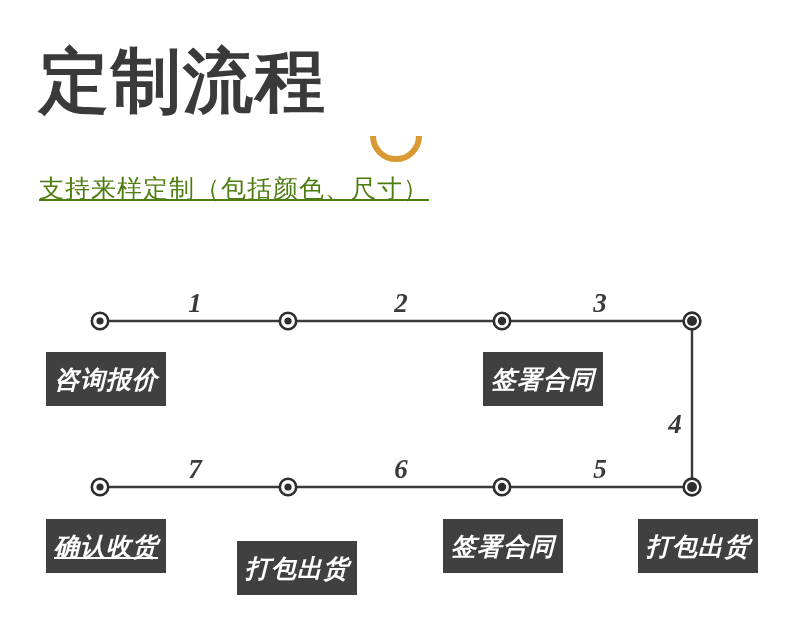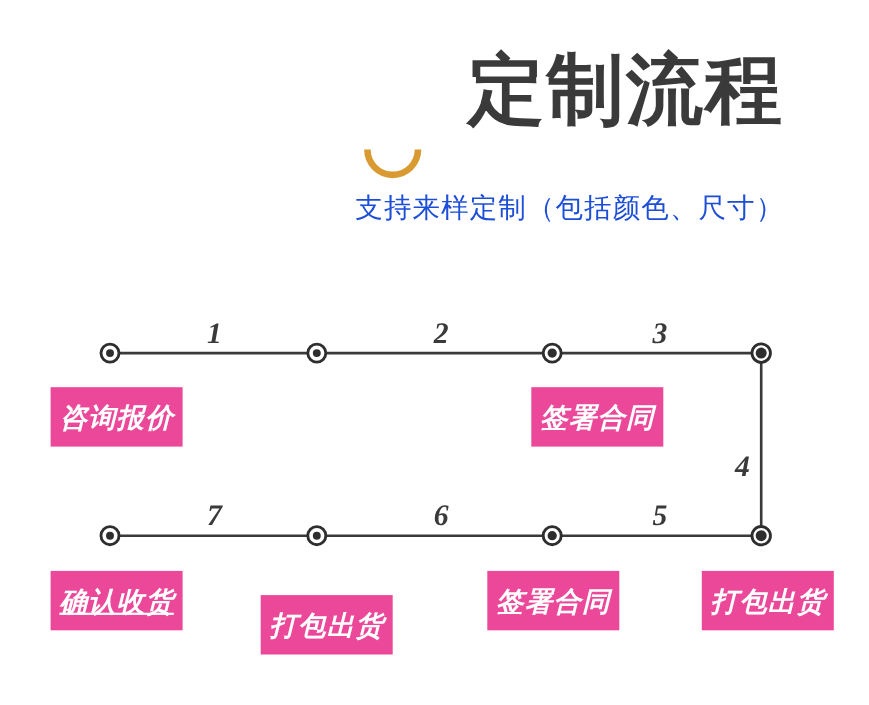--- a/index.html
+++ b/index.html
@@ -15,21 +15,22 @@
     font-family: "Liberation Sans", "DejaVu Sans", sans-serif;
     -webkit-font-smoothing: antialiased;
   }
 
   
   .header {
     position: absolute;
     top: 0;
     left: 0;
     width: 713px;
-    text-align: right;
+    text-align: left;
+    padding-left: 39px;
   }
   .page-title {
     margin: 0;
     padding-top: 46px;
     font-size: 70px;
     line-height: 1.0;
     font-weight: bold;
     color: #3a3a3a;
     letter-spacing: 2px;
     font-family: "Liberation Sans", "DejaVu Sans", sans-serif;
@@ -38,23 +39,24 @@
     margin-top: 18px;
     height: 30px;
     display: flex;
     justify-content: center;
     align-items: flex-start;
   }
   .page-subtitle {
     margin: 0;
     padding-top: 8px;
     font-size: 25px;
-    color: #1d4ed8;
+    color: #4d7c0f;
     font-weight: normal;
     letter-spacing: 1px;
+    text-decoration: underline;
   }
 
   
   .flow {
     position: absolute;
     left: 0;
     top: 0;
     width: 790px;
     height: 641px;
   }
@@ -70,21 +72,21 @@
     font-style: italic;
     font-weight: bold;
     font-size: 27px;
     color: #3a3a3a;
     transform: translate(-50%, -50%);
     white-space: nowrap;
   }
 
   .step-box {
     position: absolute;
-    background: #ec4899;
+    background: #404040;
     color: #ffffff;
     font-size: 25px;
     font-weight: bold;
     font-style: italic;
     letter-spacing: 1px;
     display: flex;
     align-items: center;
     justify-content: center;
     box-sizing: border-box;
     white-space: nowrap;

